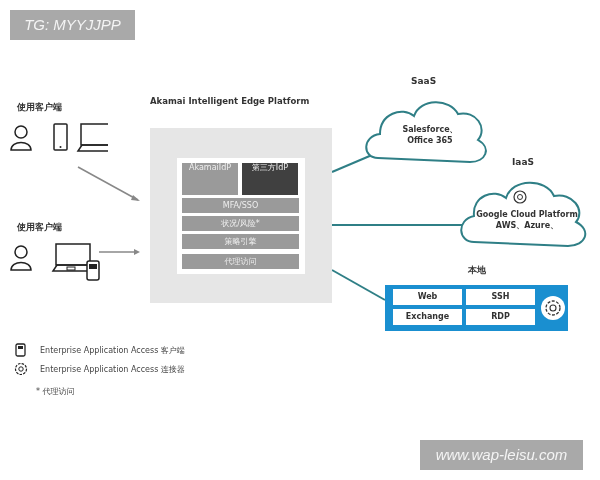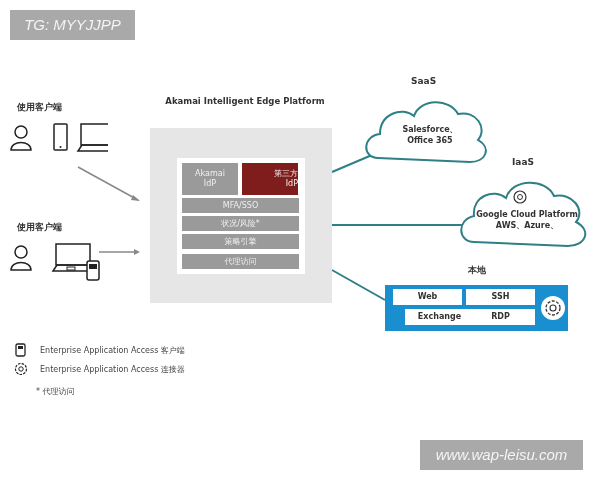--- a/index.html
+++ b/index.html
@@ -6,23 +6,23 @@
   body { width:600px; height:480px; background:#ffffff; position:relative; overflow:hidden;
          font-family:"DejaVu Sans","Liberation Sans",sans-serif; color:#333; }
   .abs { position:absolute; }
   .wm { background:#a9a9a9; color:#f4f4f4; font-family:"Liberation Sans",sans-serif;font-style:italic; }
   .wm-top { left:10px; top:10px; width:125px; height:30px; line-height:30px; font-size:15px; text-align:center; }
   .wm-bot { left:420px; top:440px; width:163px; height:30px; line-height:30px; font-size:15px; text-align:center; }
   .lbl { font-size:9px; color:#333; font-weight:bold; }
   .platform { left:150px; top:128px; width:182px; height:175px; background:#e6e6e6; }
   .inner { left:177px; top:158px; width:128px; height:116px; background:#ffffff; }
   .idp { top:163px; width:56px; height:32px; font-size:8px; color:#f0f0f0; text-align:center;
-         display:flex; flex-direction:column; justify-content:center; line-height:10px; }
+         display:flex; justify-content:center; line-height:10px; }
   .idp-a { left:182px; background:#9a9a9a; }
-  .idp-b { left:242px; background:#7f1d1d;align-items:flex-end; }
+  .idp-b { left:242px; background:#404040; }
   .row { left:182px; width:117px; height:15px; background:#9a9a9a; color:#eeeeee; font-size:8px;
          text-align:center; line-height:15px; }
   .cloud-text { font-size:8px; color:#333; text-align:center; line-height:11px; font-weight:bold; }
   .onprem { left:385px; top:285px; width:183px; height:46px; background:#1a8fd0; }
   .cell { background:#ffffff; color:#333; font-size:8px; text-align:center; line-height:16px;
           width:69px; height:16px; font-weight:bold; }
   .legend-text { font-size:8px; color:#444; }
 </style>
 </head>
 <body>
@@ -77,21 +77,21 @@
     <rect x="48" y="4" width="34" height="21" fill="none" stroke="#222" stroke-width="1.5"></rect>
     <path d="M45,31 L49,25 L81,25 L85,31 Z" fill="none" stroke="#222" stroke-width="1.5"></path>
     <rect x="59" y="27" width="8" height="3" fill="none" stroke="#222" stroke-width="1"></rect>
   </g>
   <g>
     <rect x="79" y="21" width="12" height="19" rx="2" fill="#fff" stroke="#222" stroke-width="1.5"></rect>
     <rect x="81" y="24" width="8" height="5" fill="#222"></rect>
   </g>
 </svg>
 
-<div class="abs" style="left:150px;top:96px;width:190px;text-align:center;font-size:8.5px;color:#333;font-weight:bold">Akamai Intelligent Edge Platform</div>
+<div class="abs" style="left:150px;top:96px;width:190px;text-align:left;font-size:8.5px;color:#333;font-weight:bold">Akamai Intelligent Edge Platform</div>
 <div class="abs platform"></div>
 <div class="abs inner"></div>
 
 <div class="abs idp idp-a">
   <span>Akamai</span>
   <span>IdP</span>
 </div>
 <div class="abs idp idp-b">
   <span>第三方</span>
   <span>IdP</span>
@@ -111,21 +111,21 @@
 <div class="abs lbl" style="left:512px;top:157px">IaaS</div>
 <div class="abs cloud-text" style="left:474px;top:209px;width:106px">
   <div>Google Cloud Platform</div>
   <div>AWS、Azure、</div>
 </div>
 
 <div class="abs lbl" style="left:468px;top:264px">本地</div>
 <div class="abs onprem"></div>
 <div class="abs cell" style="left:393px;top:289px">Web</div>
 <div class="abs cell" style="left:466px;top:289px">SSH</div>
-<div class="abs cell" style="left:405px;top:309px">Exchange</div>
+<div class="abs cell" style="left:393px;top:309px">Exchange</div>
 <div class="abs cell" style="left:466px;top:309px">RDP</div>
 <svg class="abs" style="left:540px;top:295px" width="26" height="26">
   <circle cx="13" cy="13" r="12" fill="#ffffff"></circle>
   <circle cx="13" cy="13" r="7" fill="none" stroke="#333" stroke-width="1.3" stroke-dasharray="3 1.5"></circle>
   <circle cx="13" cy="13" r="3" fill="none" stroke="#333" stroke-width="1.1"></circle>
 </svg>
 
 <svg class="abs" style="left:14px;top:343px" width="14" height="14">
   <rect x="2" y="1" width="9" height="12" rx="1.5" fill="none" stroke="#222" stroke-width="1.3"></rect>
   <rect x="4" y="3" width="5" height="3" fill="#222"></rect>

